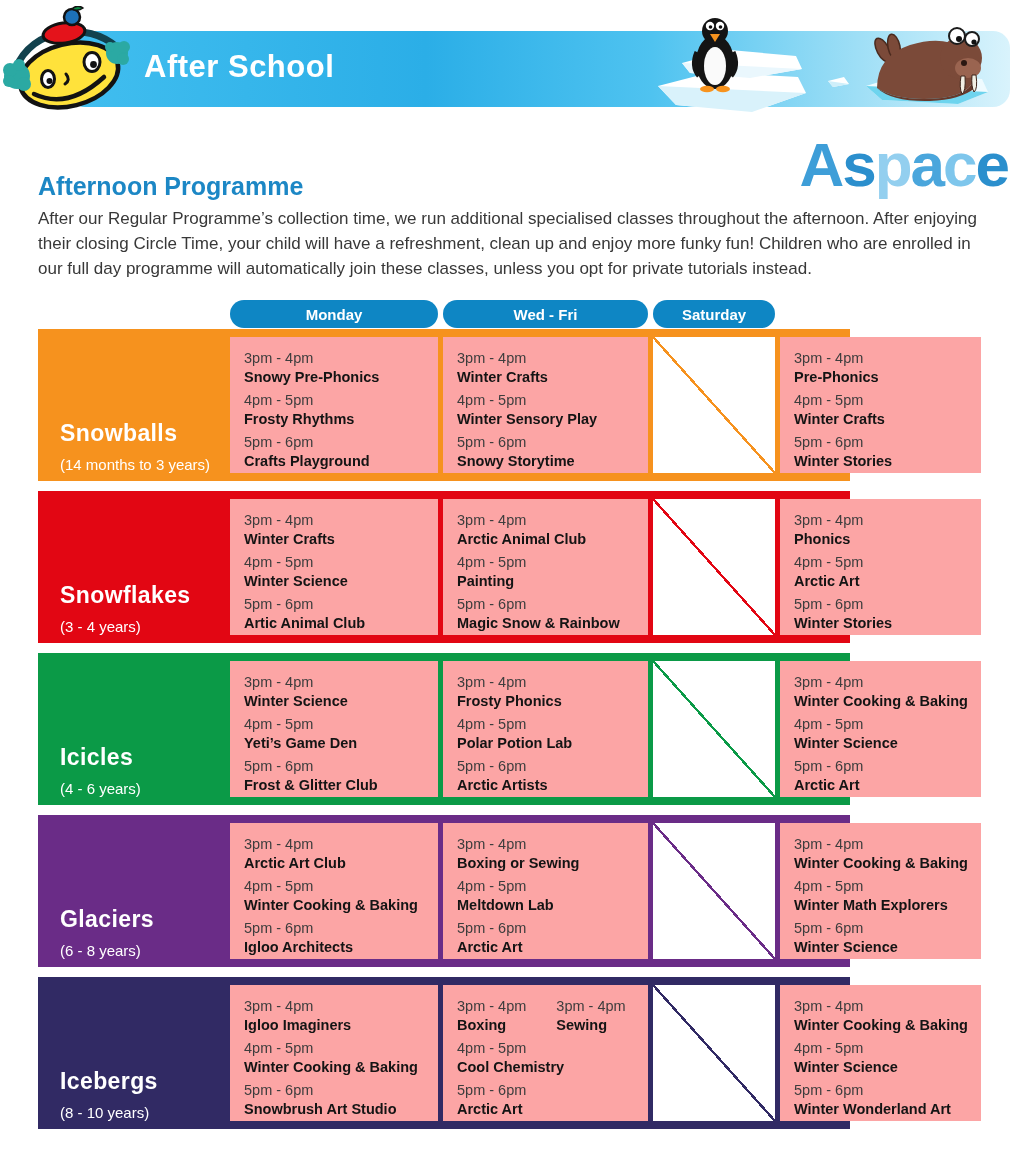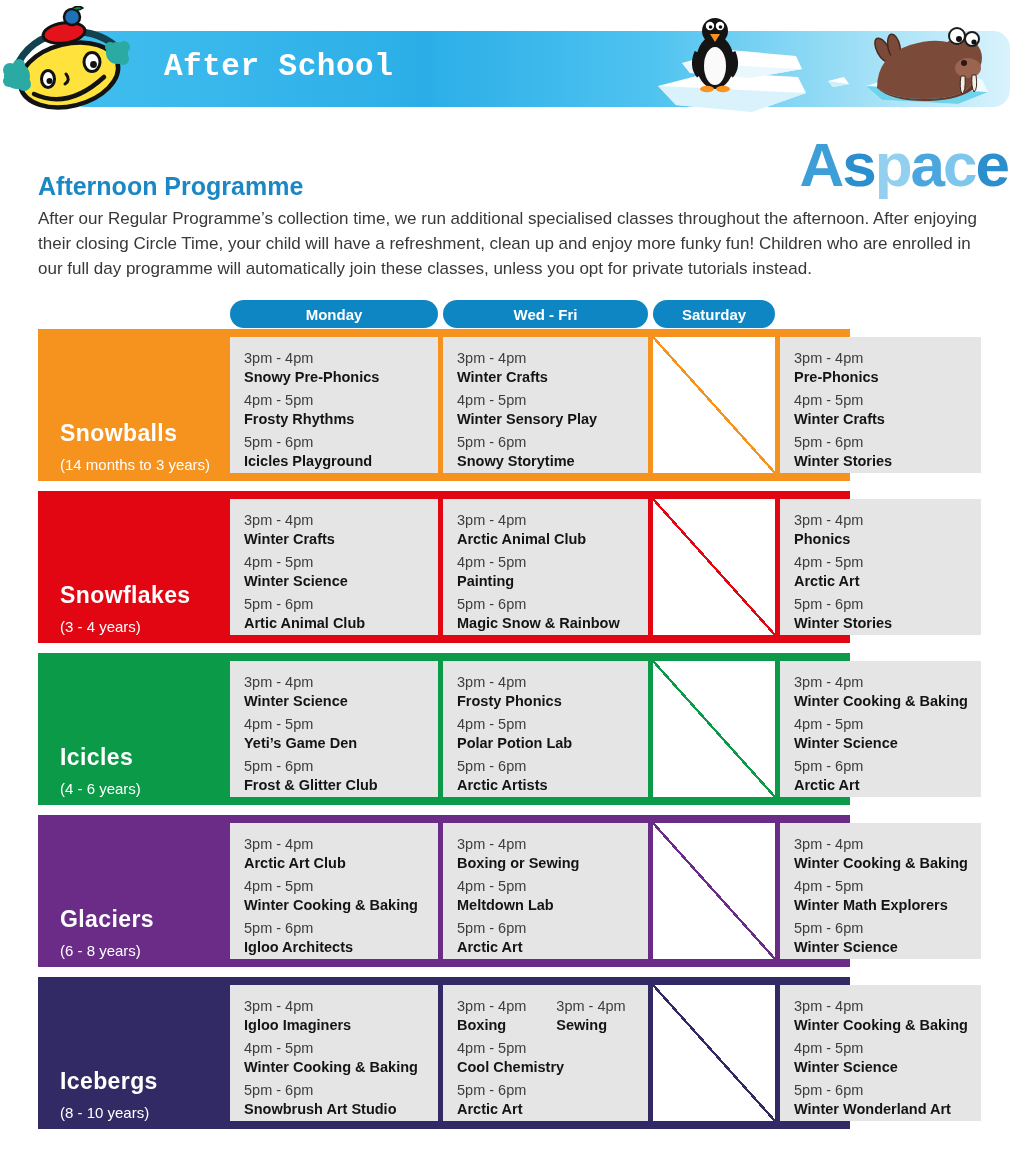--- a/index.html
+++ b/index.html
@@ -6,21 +6,21 @@
   body{
     width:1032px;height:1165px;position:relative;overflow:hidden;
     font-family:"Liberation Sans",sans-serif;color:#222;
   }
   
   .banner{
     position:absolute;left:68px;top:31px;width:942px;height:76px;border-radius:17px;
     background:linear-gradient(90deg,#41BEEF 0%,#2BAEE7 38%,#4FC3F0 62%,#9FDFF6 84%,#D9F3FC 100%);
   }
   .banner-title{
-    position:absolute;left:164px;top:49px;font-size:31px;font-weight:bold;color:#fff;letter-spacing:.5px;font-family:Liberation Mono, monospace;
+    position:absolute;left:144px;top:49px;font-size:31px;font-weight:bold;color:#fff;letter-spacing:.5px;
   }
   .face-logo{position:absolute;left:2px;top:6px;width:135px;height:112px;}
   .arctic-scene{position:absolute;left:630px;top:0;width:400px;height:123px;}
   
   .aspace-logo{
     position:absolute;right:24px;top:126px;font-size:62px;font-weight:bold;line-height:1;letter-spacing:-2px;margin-top:8px;
   }
   
   .page-heading{
     position:absolute;left:38px;top:172px;font-size:25px;font-weight:bold;color:var(--heading-blue,#1C87C5);
@@ -45,21 +45,21 @@
     padding:8px 10px 8px 0;margin-bottom:10px;
     display:grid;grid-template-columns:187px 208px 205px 122px 201px;column-gap:5px;
   }
   .row-label{
     display:flex;flex-direction:column;justify-content:flex-end;
     padding-left:22px;color:#fff;
   }
   .group-name{font-size:23px;font-weight:bold;letter-spacing:.4px;}
   .group-age{font-size:15px;margin-top:9px;}
   .cell{
-    background:#e5e5e5;height:136px;box-sizing:border-box;overflow:hidden;
+    background:#fca5a5;height:136px;box-sizing:border-box;overflow:hidden;
     padding:12px 4px 0 14px;
   }
   .cell.diag{
     padding:0;
     background-image:linear-gradient(to top right,
       transparent calc(50% - 1.2px),var(--rc) calc(50% - 1.2px),
       var(--rc) calc(50% + 1.2px),transparent calc(50% + 1.2px));
     background-color:#fff;
   }
   .slot{display:flex;column-gap:30px;margin-bottom:4px;}
@@ -170,21 +170,21 @@
           </div>
           <div class="slot">
             <div class="slot-item">
               <div class="time">4pm - 5pm</div>
               <div class="cname">Frosty Rhythms</div>
             </div>
           </div>
           <div class="slot">
             <div class="slot-item">
               <div class="time">5pm - 6pm</div>
-              <div class="cname">Icicles Playground</div>
+              <div class="cname">Crafts Playground</div>
             </div>
           </div>
         </div>
     <div class="cell">
           <div class="slot">
             <div class="slot-item">
               <div class="time">3pm - 4pm</div>
               <div class="cname">Winter Crafts</div>
             </div>
           </div>

